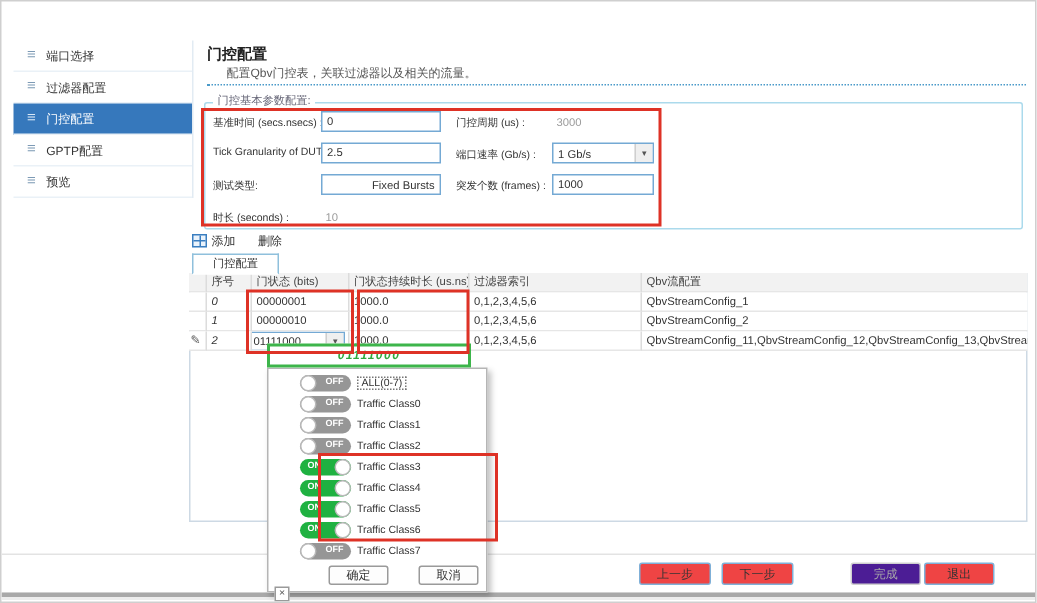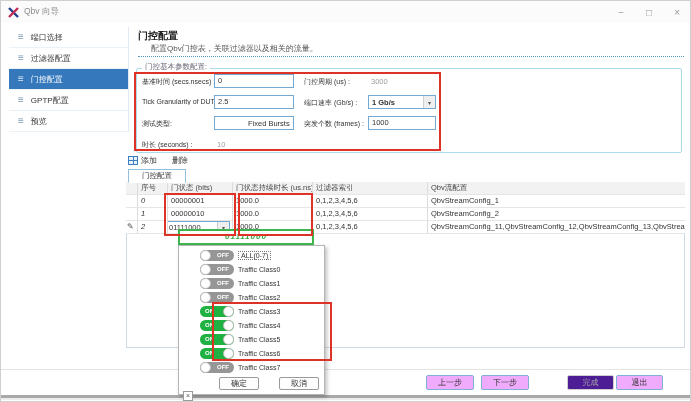--- a/index.html
+++ b/index.html
@@ -69,43 +69,29 @@
   .pill.off{background:#969696;padding-right:5px;}
   .pill.on{background:#1fb141;padding-left:5px;}
   .knob{width:11px;height:11px;border-radius:50%;background:#fff;border:1px solid #b9b9b9;flex:none;}
   .tglabel{white-space:nowrap;}
   .focusdot{border:1px dotted #777;padding:0 2px;}
   .pbtn{position:absolute;width:40px;height:13px;border:1px solid #9a9a9a;background:#fdfdfd;border-radius:2px;text-align:center;line-height:11px;font-size:8px;color:#333;}
   .popup-x{left:182px;top:390px;width:10px;height:10px;border:1px solid #9a9a9a;background:#fff;z-index:9;text-align:center;line-height:8px;font-size:7px;color:#555;}
 
   
   .footline{left:0;right:0;top:368px;border-top:1px solid #e3e3e3;}
-  .fbtn{position:absolute;top:374px;height:15px;border:1px solid #7fb0d8;background:#f0abfc;border-radius:2px;text-align:center;line-height:13px;font-size:8px;color:#333;}
+  .fbtn{position:absolute;top:374px;height:15px;border:1px solid #7fb0d8;background:#ef4444;border-radius:2px;text-align:center;line-height:13px;font-size:8px;color:#333;}
   .fbtn.disabled{border-color:#cfcfcf;color:#a8a8a8;background:#4c1d95;}
   .bottombar{left:0;right:0;bottom:1px;height:5px;background:#ededed;border-top:3px solid #a9a9a9;}
 </style>
 </head>
 <body>
 
 <div class="window">
 
-  <div class="titlebar">
-    <span style="display:inline-flex;">
-      <svg width="11" height="11" viewBox="0 0 11 11">
-          <path d="M1 1 L10 10" stroke="#23418f" stroke-width="2.4"></path>
-          <path d="M10 1 L1 10" stroke="#c22a54" stroke-width="2.4"></path>
-        </svg>
-    </span>
-    <span class="title">Qbv 向导</span>
-    <div class="win-controls">
-      <span>−</span>
-      <span>□</span>
-      <span>×</span>
-    </div>
-  </div>
 
   <div class="sidebar">
     <div class="side-item">
       <span class="side-ico">≡</span>
       <span>端口选择</span>
     </div>
     <div class="side-item">
       <span class="side-ico">≡</span>
       <span>过滤器配置</span>
     </div>
@@ -131,21 +117,21 @@
   <div class="abs group-label">门控基本参数配置:</div>
 
   <span class="flabel lw" style="left:141px;top:76px;">基准时间 (secs.nsecs) :</span>
   <div class="inp" style="left:213px;top:73px;width:80px;">0</div>
   <span class="flabel rw" style="left:303px;top:76px;">门控周期 (us) :</span>
   <span class="dval" style="left:370px;top:76px;">3000</span>
 
   <span class="flabel lw" style="left:141px;top:97px;">Tick Granularity of DUT (ns):</span>
   <div class="inp" style="left:213px;top:94px;width:80px;">2.5</div>
   <span class="flabel rw" style="left:303px;top:97px;">端口速率 (Gb/s) :</span>
-  <div class="inp combo" style="left:367px;top:94px;width:68px;font-weight:bold;">
+  <div class="inp combo" style="left:367px;top:94px;width:68px;">
     <span class="cval">1 Gb/s</span>
     <span class="arr">▾</span>
   </div>
 
   <span class="flabel lw" style="left:141px;top:118px;">测试类型:</span>
   <div class="inp combo" style="left:213px;top:115px;width:80px;padding-left:30px;">
     <span class="cval">Fixed Bursts</span>
     <span class="arr">▾</span>
   </div>
   <span class="flabel rw" style="left:303px;top:118px;">突发个数 (frames) :</span>

